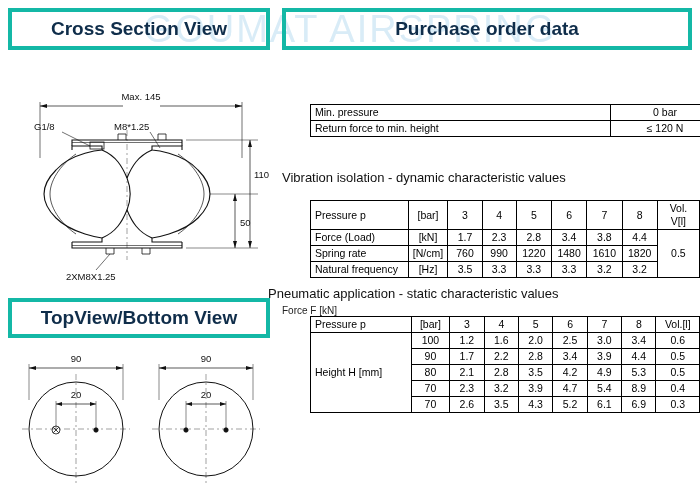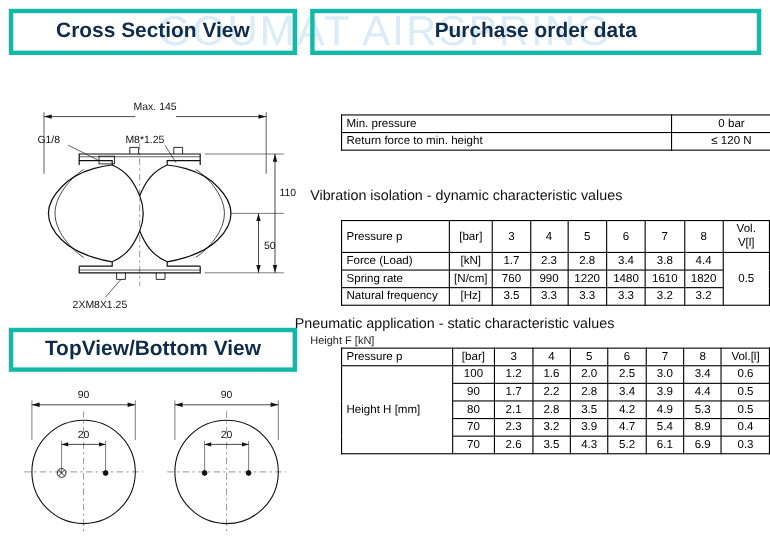--- a/index.html
+++ b/index.html
@@ -300,21 +300,21 @@
           <td>3.3</td>
           <td>3.3</td>
           <td>3.2</td>
           <td>3.2</td>
         </tr>
       </tbody>
     </table>
   </div>
 
   <div class="secttitle" id="title-pneu">Pneumatic application - static characteristic values</div>
-  <div class="subnote" id="note-pneu">Height F [kN]</div>
+  <div class="subnote" id="note-pneu">Force F [kN]</div>
 
   <div class="tblwrap" id="t3">
     <table>
       <tbody>
         <tr>
           <td class="lbl" style="width:108px">Pressure p</td>
           <td style="width:40px">[bar]</td>
           <td style="width:36px">3</td>
           <td style="width:36px">4</td>
           <td style="width:36px">5</td>

